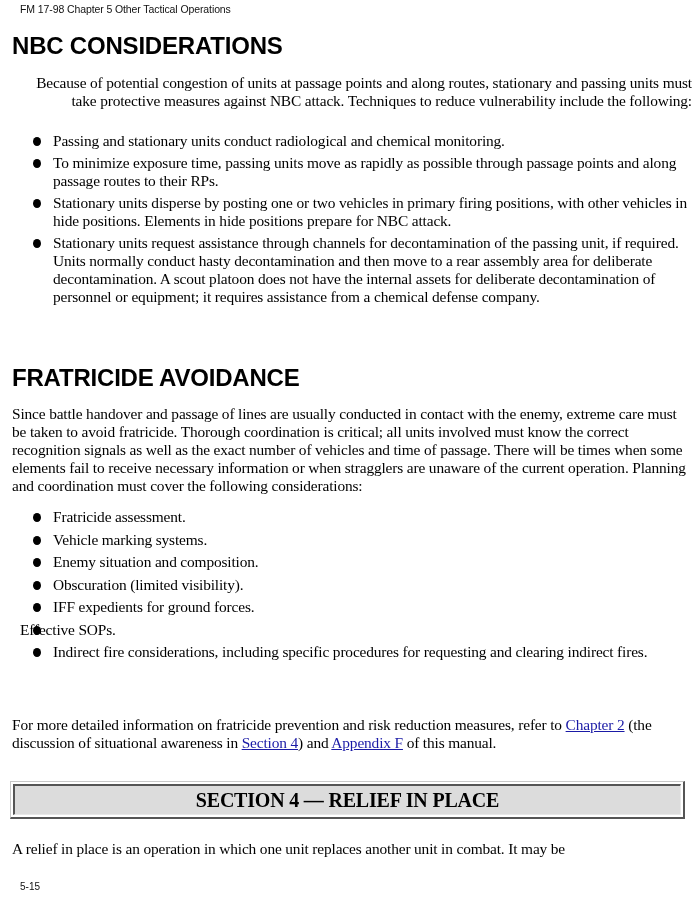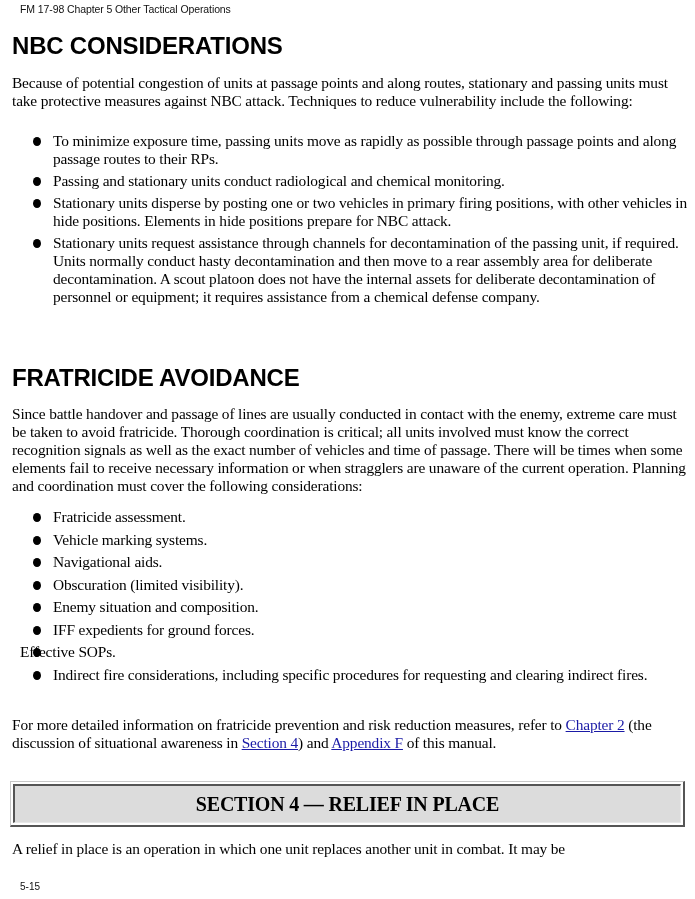--- a/index.html
+++ b/index.html
@@ -69,21 +69,21 @@
     }
     a.link {
       color: #1a1aa6;
       text-decoration: underline;
     }
     .section-box {
       position: absolute;
       left: 10px;
       top: 781px;
       width: 675px;
-      height: 46px;
+      height: 38px;
       box-sizing: border-box;
       border-top: 1px solid #c8c8c8;
       border-left: 1px solid #c8c8c8;
       border-right: 2px solid #555;
       border-bottom: 2px solid #555;
       background: #fff;
       padding: 2px;
     }
     .section-cell {
       width: 100%;
@@ -113,30 +113,30 @@
       color: #111;
     }
   </style>
 </head>
 <body>
 
 <div class="page-header">FM 17-98 Chapter 5 Other Tactical Operations</div>
 
 <h2 class="h2" style="top:34px;">NBC CONSIDERATIONS</h2>
 
-<p class="para" style="top:74px;">Because of potential congestion of units at passage points and along routes, stationary and passing units must take protective measures against NBC attack. Techniques to reduce vulnerability include the following:</p>
+<p class="para" style="top:74px;text-align:right;">Because of potential congestion of units at passage points and along routes, stationary and passing units must take protective measures against NBC attack. Techniques to reduce vulnerability include the following:</p>
 
 <ul class="bullets" style="top:132px;">
   <li style="margin-bottom:4px;">
     <span class="bullet"></span>
-    <span>To minimize exposure time, passing units move as rapidly as possible through passage points and along passage routes to their RPs.</span>
+    <span>Passing and stationary units conduct radiological and chemical monitoring.</span>
   </li>
   <li style="margin-bottom:4px;">
     <span class="bullet"></span>
-    <span>Passing and stationary units conduct radiological and chemical monitoring.</span>
+    <span>To minimize exposure time, passing units move as rapidly as possible through passage points and along passage routes to their RPs.</span>
   </li>
   <li style="margin-bottom:4px;">
     <span class="bullet"></span>
     <span>Stationary units disperse by posting one or two vehicles in primary firing positions, with other vehicles in hide positions. Elements in hide positions prepare for NBC attack.</span>
   </li>
   <li>
     <span class="bullet"></span>
     <span>Stationary units request assistance through channels for decontamination of the passing unit, if required. Units normally conduct hasty decontamination and then move to a rear assembly area for deliberate decontamination. A scout platoon does not have the internal assets for deliberate decontamination of personnel or equipment; it requires assistance from a chemical defense company.</span>
   </li>
 </ul>
@@ -149,29 +149,25 @@
   <li style="margin-bottom:4.5px;">
     <span class="bullet"></span>
     <span>Fratricide assessment.</span>
   </li>
   <li style="margin-bottom:4.5px;">
     <span class="bullet"></span>
     <span>Vehicle marking systems.</span>
   </li>
   <li style="margin-bottom:4.5px;">
     <span class="bullet"></span>
-    <span>Navigational aids.</span>
+    <span>Enemy situation and composition.</span>
   </li>
   <li style="margin-bottom:4.5px;">
     <span class="bullet"></span>
     <span>Obscuration (limited visibility).</span>
-  </li>
-  <li style="margin-bottom:4.5px;">
-    <span class="bullet"></span>
-    <span>Enemy situation and composition.</span>
   </li>
   <li style="margin-bottom:4.5px;">
     <span class="bullet"></span>
     <span>IFF expedients for ground forces.</span>
   </li>
   <li style="margin-bottom:4.5px;padding-left:20px;">
     <span class="bullet"></span>
     <span>Effective SOPs.</span>
   </li>
   <li style="margin-bottom:4.5px;">

